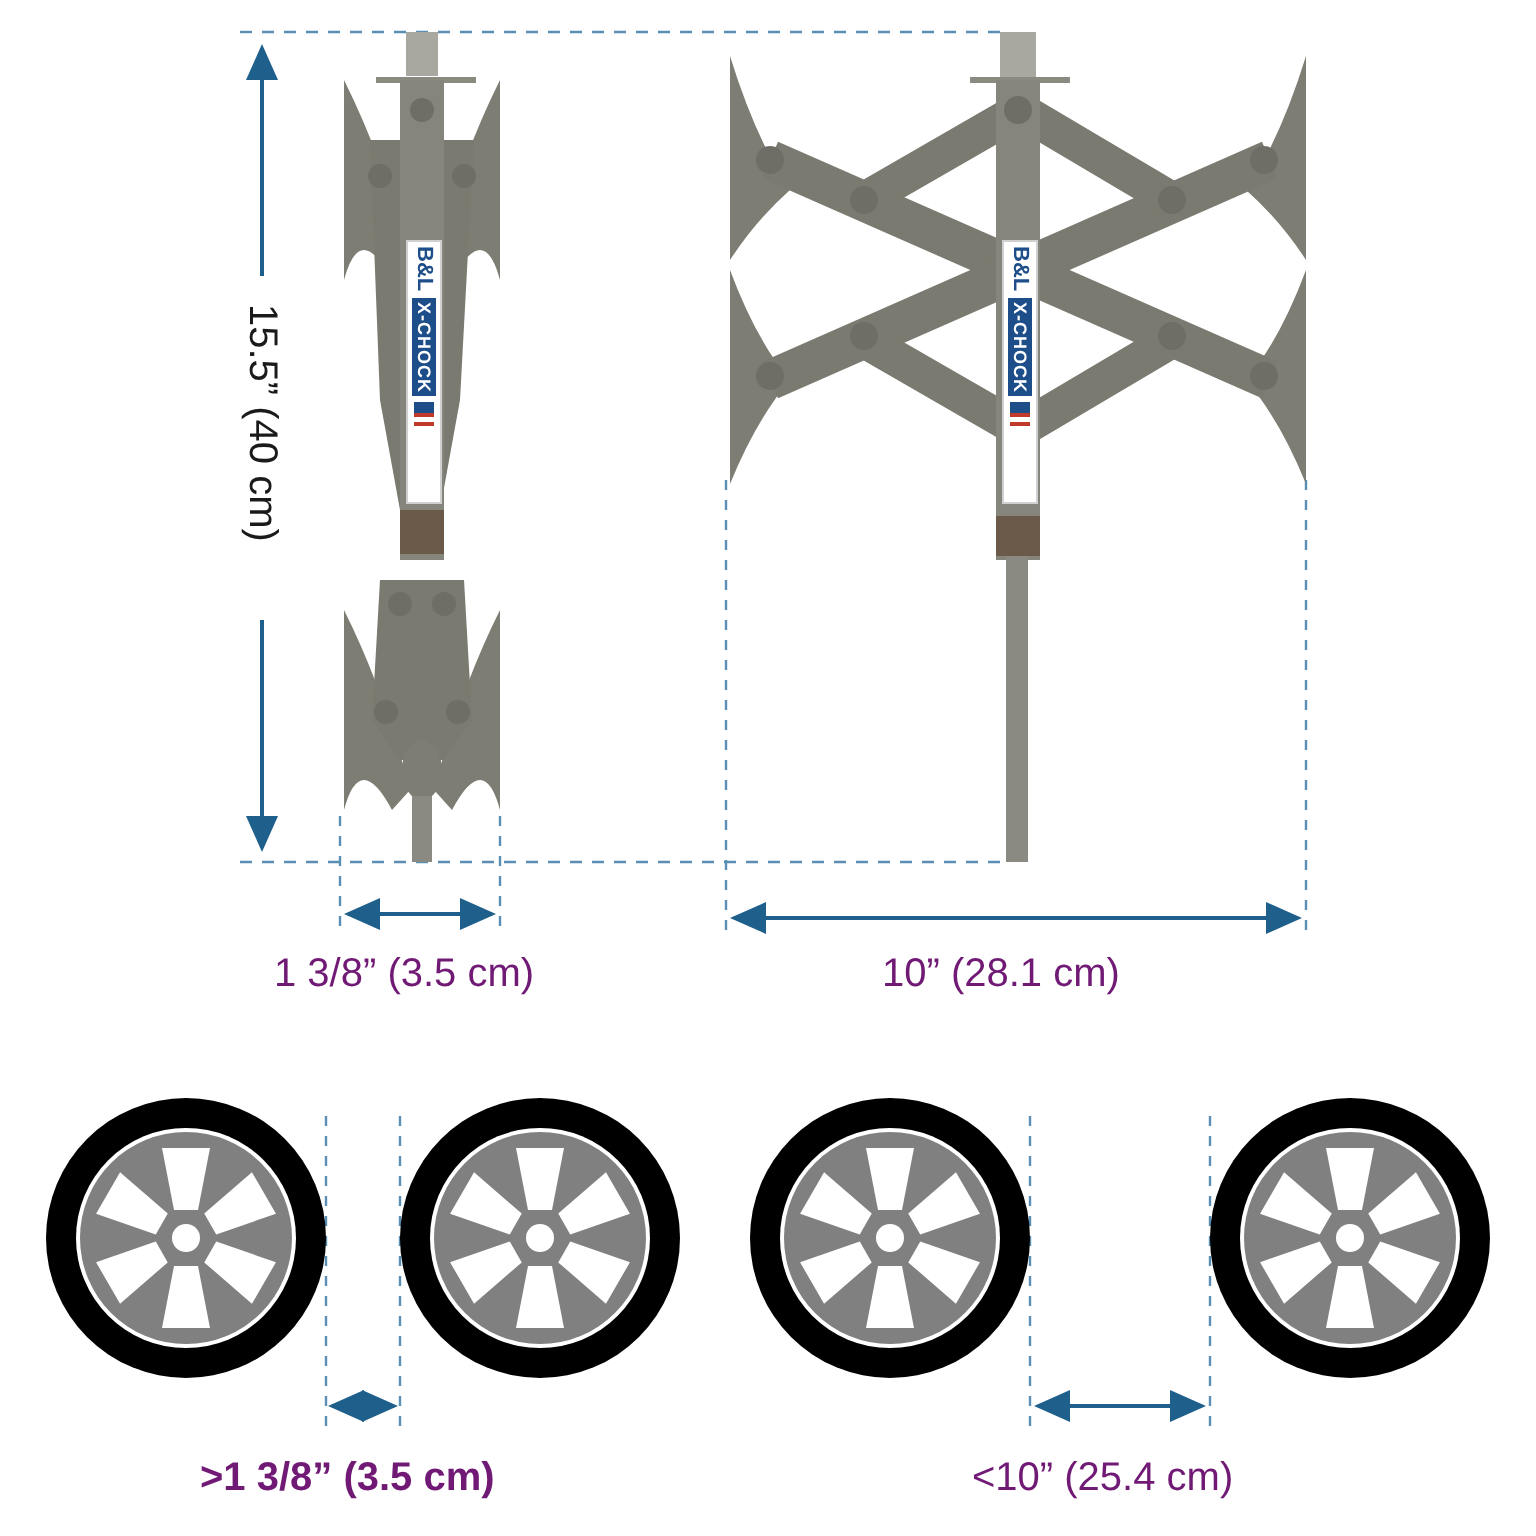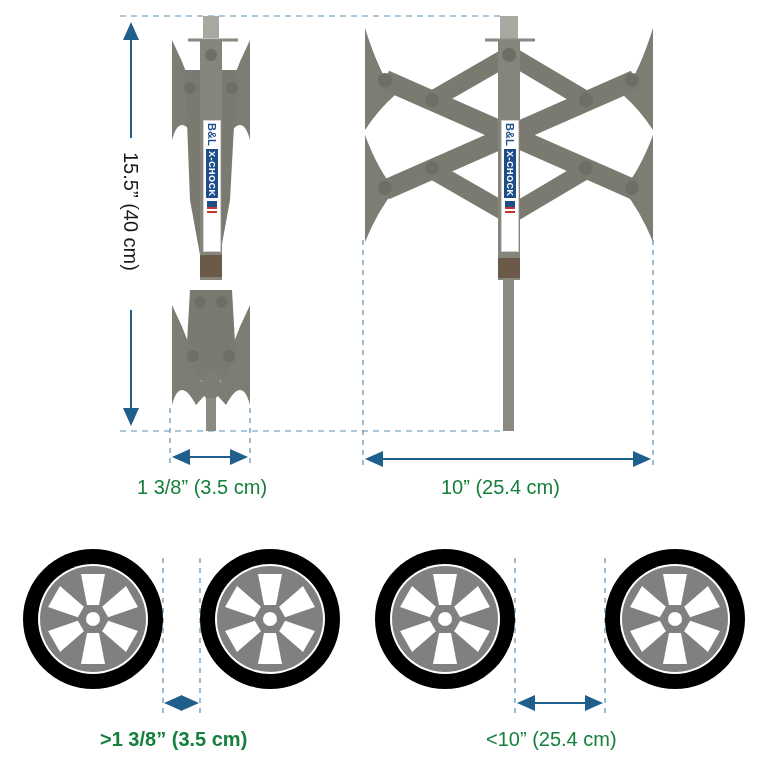--- a/index.html
+++ b/index.html
@@ -1,18 +1,18 @@
 <!DOCTYPE html>
 <html><head>
 <meta charset="utf-8">
 <style>
   html,body{margin:0;padding:0;background:#ffffff;}
   body{width:768px;height:768px;position:relative;overflow:hidden;font-family:"Liberation Sans",sans-serif;}
   .layer{position:absolute;left:0;top:0;width:768px;height:768px;}
-  .lbl{position:absolute;font-size:20px;color:#15803d;white-space:nowrap;}
+  .lbl{position:absolute;font-size:20px;color:#701a75;white-space:nowrap;}
   .vlbl{position:absolute;font-size:20px;color:#1a1a1a;white-space:nowrap;transform:rotate(90deg);transform-origin:left top;}
   .brand{position:absolute;background:#ffffff;border:1px solid #d0d0d0;display:flex;flex-direction:column;align-items:center;}
   .brand .bl{color:#1d4e89;font-weight:bold;font-size:11px;writing-mode:vertical-rl;margin-top:2px;}
   .brand .xc{background:#1d4e89;color:#fff;font-weight:bold;font-size:9px;writing-mode:vertical-rl;padding:2px 1px;margin-top:3px;letter-spacing:0.5px;}
   .brand .flag{width:10px;height:14px;margin-top:3px;background:linear-gradient(#1d4e89 0 40%, #c0392b 40% 55%, #fff 55% 70%, #c0392b 70% 85%, #fff 85%);}
 </style>
 </head>
 <body>
 
 <svg class="layer" viewBox="0 0 768 768">
@@ -165,15 +165,15 @@
         <path d="M-12,-45 L12,-45 L6,-14 L-6,-14 Z" transform="rotate(180)"></path>
       <path d="M-12,-45 L12,-45 L6,-14 L-6,-14 Z" transform="rotate(240)"></path>
         <path d="M-12,-45 L12,-45 L6,-14 L-6,-14 Z" transform="rotate(300)"></path>
       <circle r="7"></circle>
     </g>
   </g>
 </svg>
 
 <div class="vlbl" style="left:142px;top:152px;">15.5” (40 cm)</div>
 <div class="lbl" style="left:137px;top:476px;">1 3/8” (3.5 cm)</div>
-<div class="lbl" style="left:441px;top:476px;">10” (25.4 cm)</div>
+<div class="lbl" style="left:441px;top:476px;">10” (28.1 cm)</div>
 <div class="lbl" style="left:100px;top:728px;font-weight:bold;">&gt;1 3/8” (3.5 cm)</div>
 <div class="lbl" style="left:486px;top:728px;">&lt;10” (25.4 cm)</div>
 
 </body></html>

